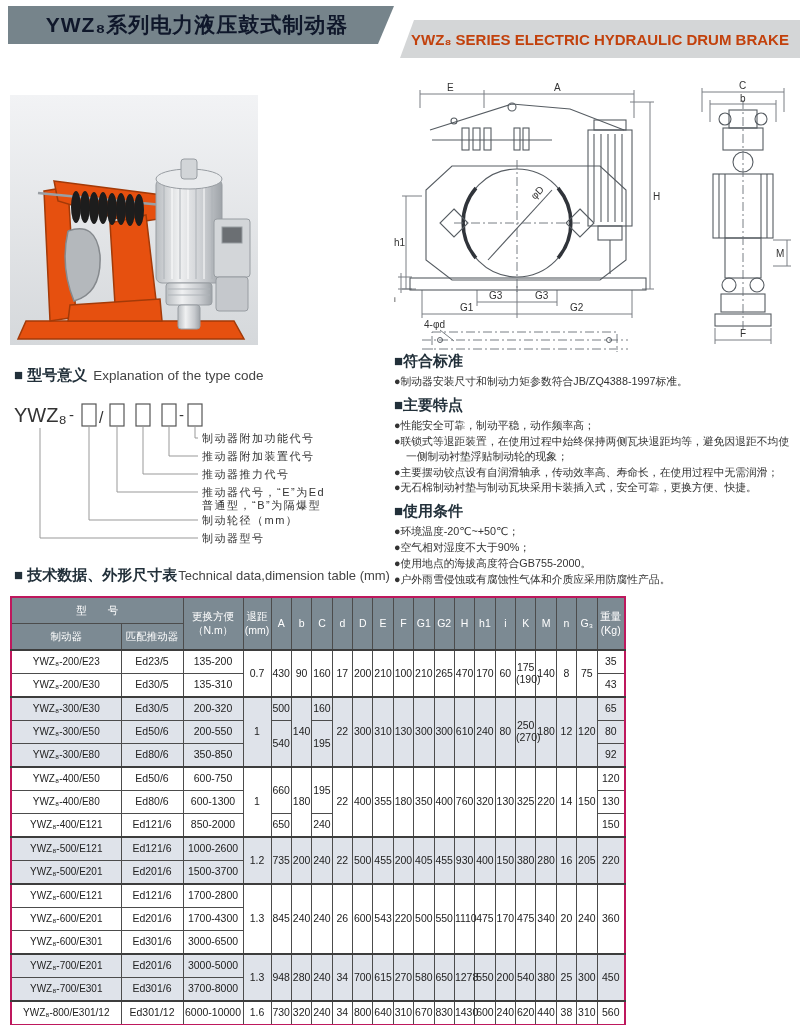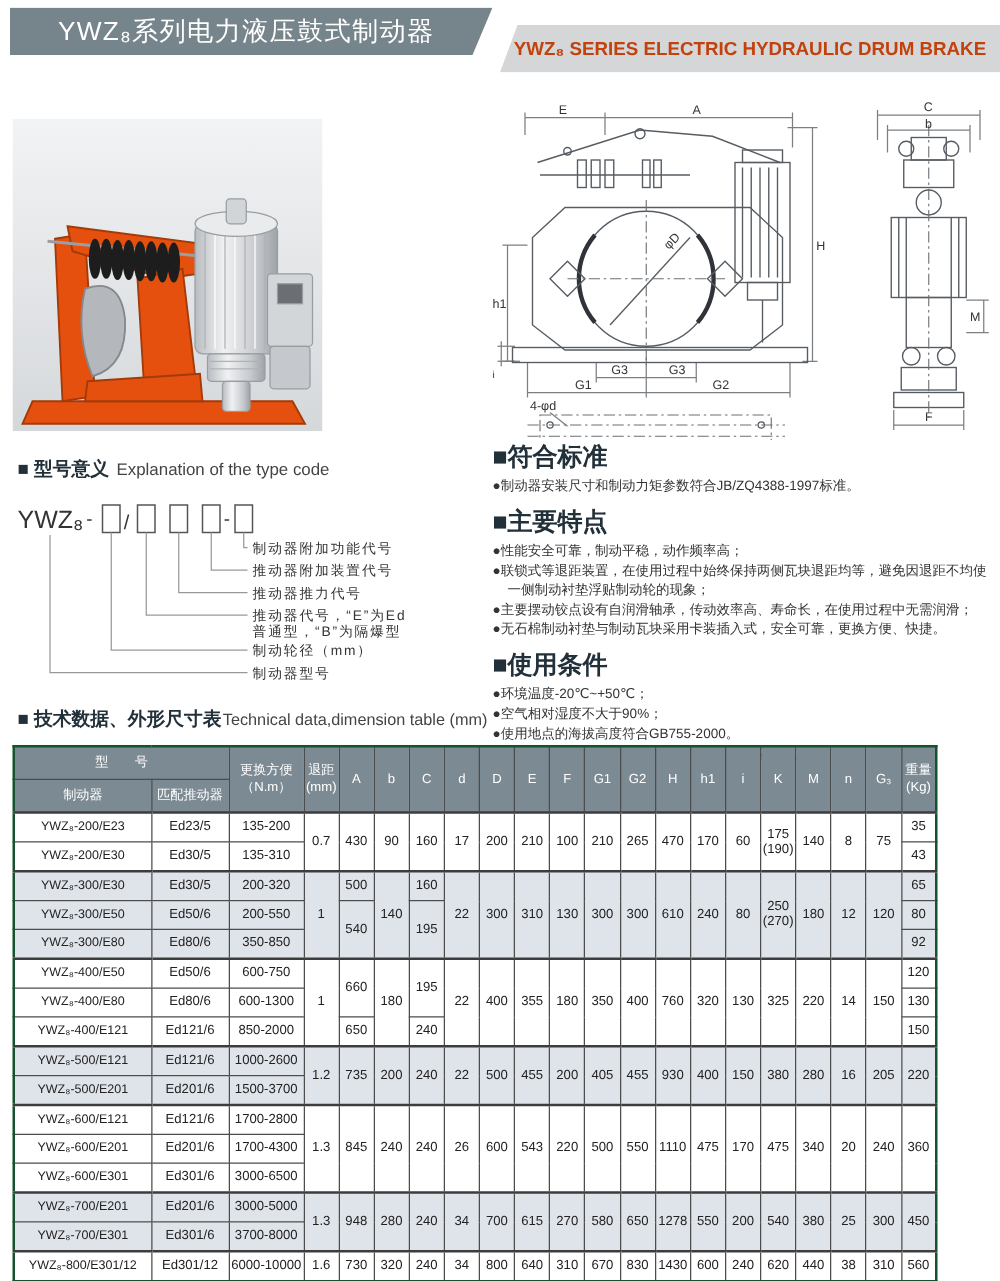--- a/index.html
+++ b/index.html
@@ -2,49 +2,49 @@
 <html><head>
 <meta charset="utf-8">
 <style>
   html,body{margin:0;padding:0;}
   .page{position:relative;width:800px;height:1025px;background:#fff;overflow:hidden;
         font-family:"Liberation Sans","DejaVu Sans",sans-serif;color:#222;}
 
   
   .hdr-left{position:absolute;left:8px;top:6px;width:386px;height:38px;background:#76848b;
     clip-path:polygon(0 0,100% 0,calc(100% - 16px) 100%,0 100%);
-    color:#ffffff;font-size:21px;font-weight:normal;letter-spacing:1px;
+    color:#0f172a;font-size:21px;font-weight:bold;letter-spacing:1px;
     display:flex;align-items:center;justify-content:center;padding-right:8px;box-sizing:border-box;}
   .hdr-right{position:absolute;left:400px;top:20px;width:400px;height:38px;background:#d4d6d7;
     clip-path:polygon(14px 0,100% 0,100% 100%,0 100%);
     color:#c2410c;font-size:15px;font-weight:bold;
     display:flex;align-items:center;justify-content:center;box-sizing:border-box;}
 
   
   .sec-title{position:absolute;font-weight:bold;font-size:15px;color:#22303a;white-space:nowrap;}
   .sec-title .en{font-weight:normal;font-size:13.5px;color:#444;margin-left:6px;}
 
   
   .photo{position:absolute;left:10px;top:95px;width:248px;height:250px;}
   .drawing{position:absolute;left:392px;top:78px;width:406px;height:274px;}
   .typecode{position:absolute;left:12px;top:396px;width:385px;height:172px;}
 
   
   .rightcol{position:absolute;left:394px;top:352px;width:404px;}
-  .rc-title{font-size:20px;font-weight:bold;color:#22303a;margin:7px 0 3px;}
+  .rc-title{font-size:15px;font-weight:bold;color:#22303a;margin:7px 0 3px;}
   .rc-title:first-child{margin-top:0;}
   .bullets{font-size:10.8px;color:#333;line-height:1.38;}
   .bullets .li{padding-left:12px;text-indent:-12px;margin-bottom:1px;}
 
   
   .tbl-title{position:absolute;left:14px;top:566px;}
   .tbl-title .zh{font-size:15px;font-weight:bold;color:#22303a;margin-top:44px;}
   .tbl-title .en{font-size:13px;color:#444;margin-left:1px;}
-  table.data{position:absolute;left:10px;top:596px;width:740px;border-collapse:collapse;
-    table-layout:fixed;border:2px solid #14532d;}
+  table.data{position:absolute;left:10px;top:596px;width:616px;border-collapse:collapse;
+    table-layout:fixed;border:2px solid #be185d;}
   table.data th,table.data td{border:1px solid #4c4c4c;text-align:center;vertical-align:middle;
     padding:0;white-space:pre-line;}
   table.data th{background:#7c8a93;color:#fff;font-weight:normal;font-size:10.5px;height:25px;line-height:1.25;}
   table.data td{font-size:10.5px;color:#222;height:22px;line-height:1.12;background:#fff;}
   table.data td:first-child{font-size:10px;}
   tr.shade td{background:#dfe3ea;}
   tr.grp td{border-top:2px solid #3d3d3d;}
 
   svg text{fill:#333;}
 </style>

